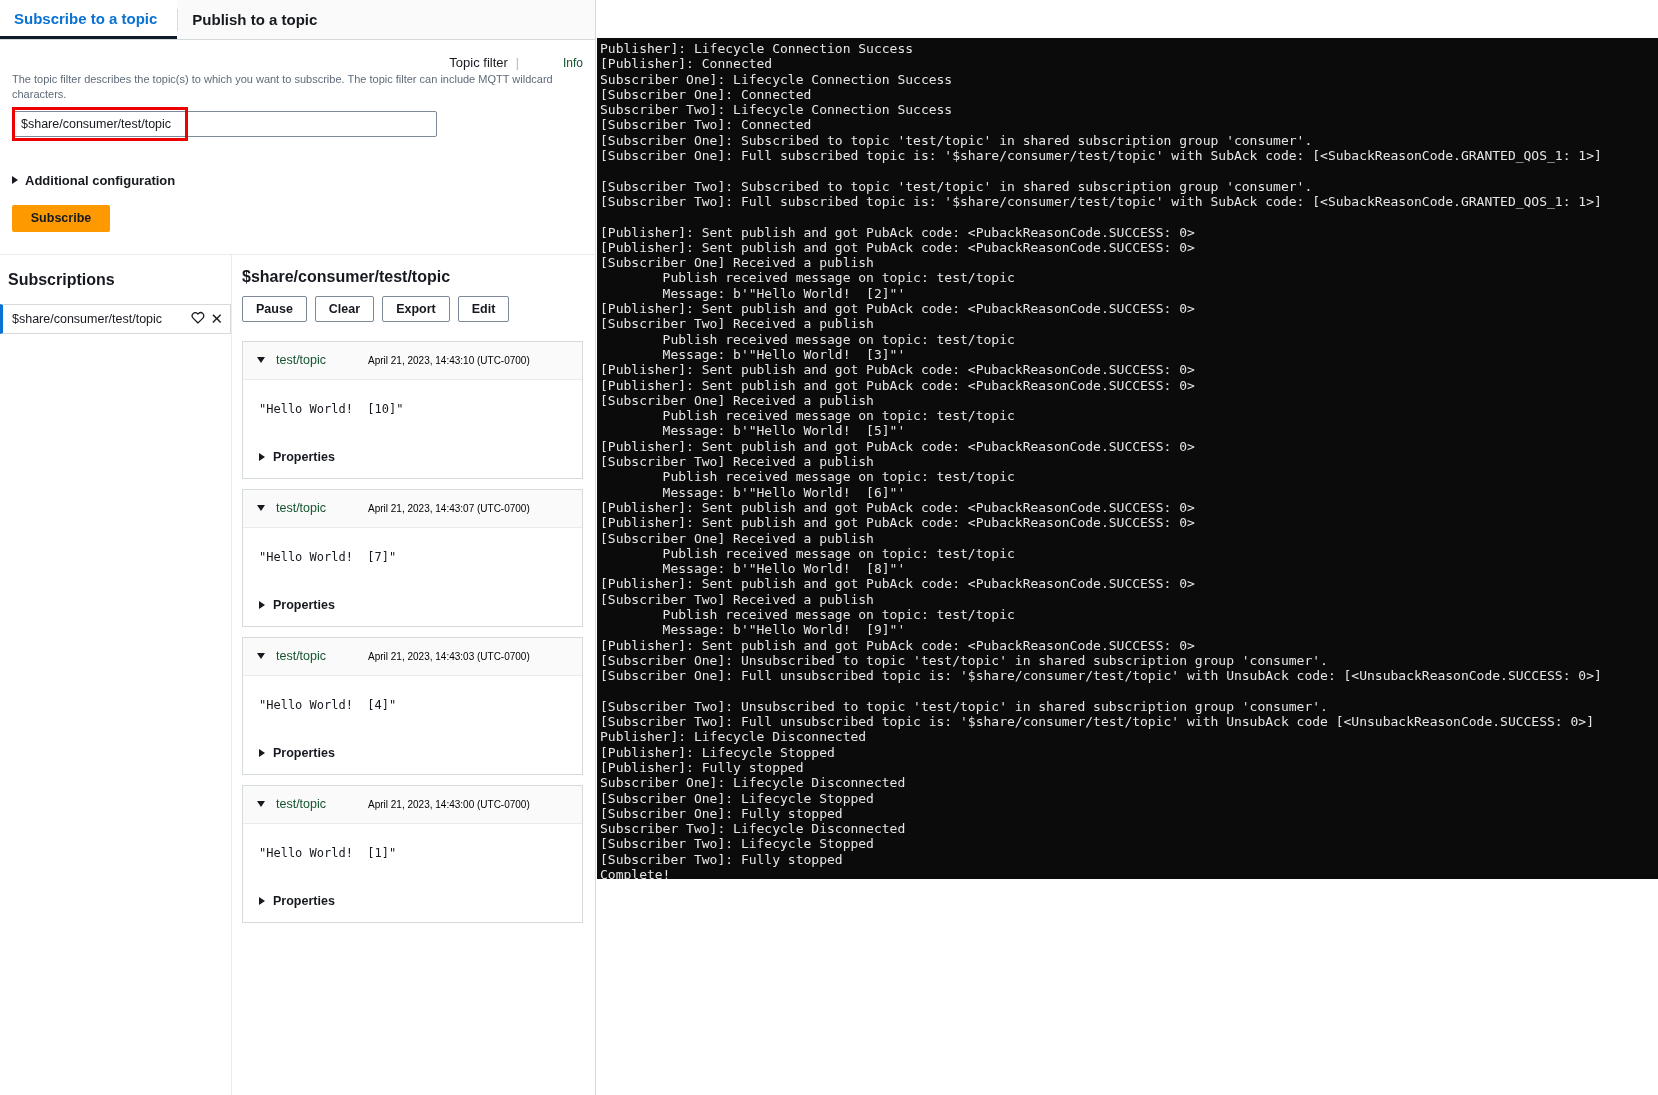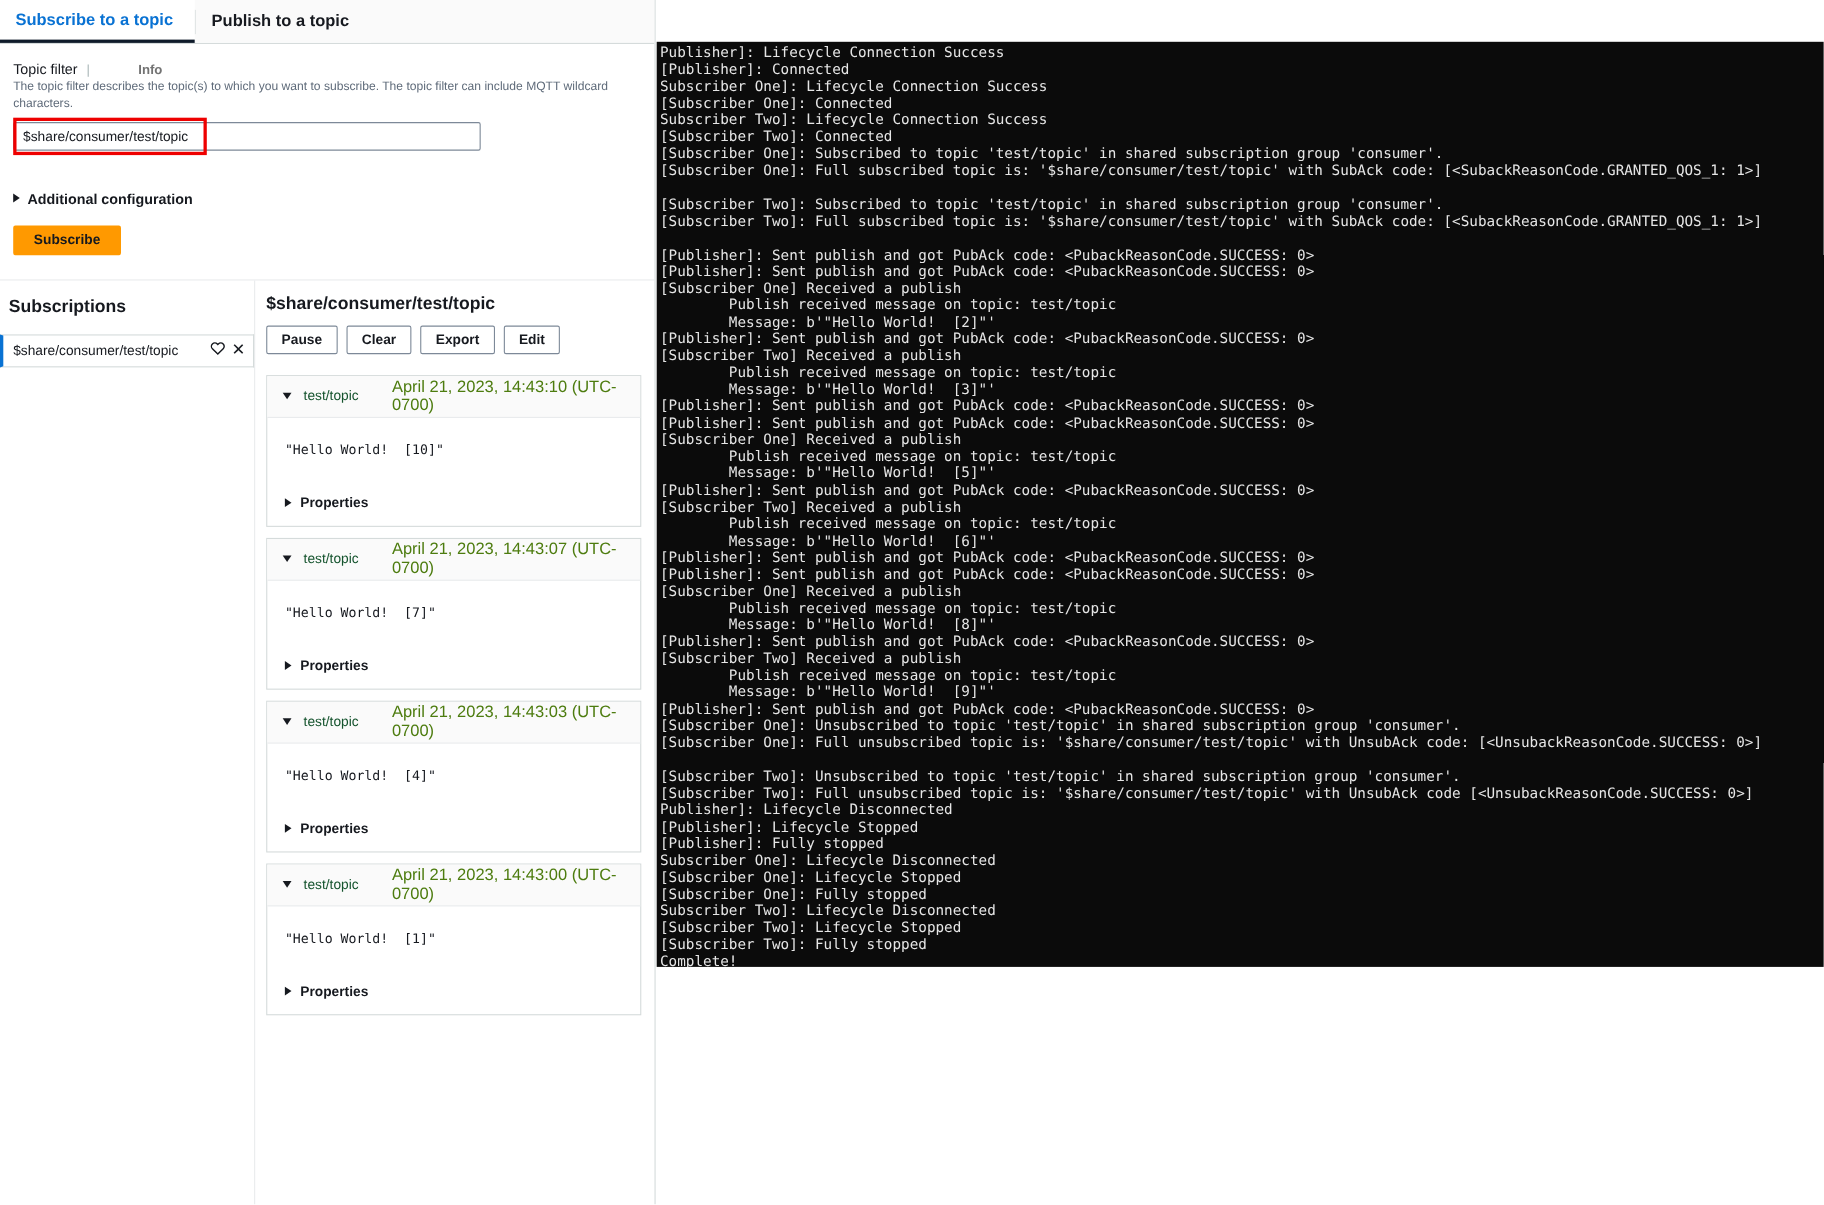--- a/index.html
+++ b/index.html
@@ -41,24 +41,24 @@
     color: #0972d3;
     background: #ffffff;
     border-bottom: 3px solid #0f1b2a;
   }
   .tab-divider {
     width: 1px; height: 22px; background: #d5dbdb;
     align-self: center;
   }
 
   .form-area { padding: 15px 12px 0 12px; }
-  .label-row { display: flex; align-items: baseline; gap: 8px; }
+  .label-row { display: flex; align-items: baseline; gap: 8px; justify-content: flex-end; }
   .field-label { font-size: 13px; color: #16191f; font-weight: normal; }
   .info-sep { color: #aab7b8; font-size: 12px; }
-  .info-link { font-size: 12px; color: #737373; font-weight: bold; cursor: pointer; padding-left: 36px; }
+  .info-link { font-size: 12px; color: #14532d; font-weight: normal; cursor: pointer; padding-left: 36px; }
   .field-desc { font-size: 11px; color: #5f6b7a; margin-top: 2px; line-height: 1.35; }
 
   .input-wrap { position: relative; margin-top: 9px; width: 425px; height: 26px; }
   .topic-input {
     width: 425px; height: 26px;
     border: 1px solid #7d8998;
     border-radius: 2px;
     padding: 0 8px;
     font-size: 12.5px;
     color: #16191f;
@@ -154,21 +154,21 @@
   }
   .card-head {
     display: flex; align-items: center;
     height: 38px;
     background: #fafafa;
     border-bottom: 1px solid #e9ebed;
     padding: 0 14px;
   }
   .card-head .tri-down { margin-right: 11px; }
   .card-topic { font-size: 12.5px; color: #14532d; width: 92px; }
-  .card-time { font-size: 15px; color: #4d7c0f; }
+  .card-time { font-size: 10px; color: #000000; }
   .card-body { padding: 22px 16px 14px 16px; }
   .card-payload {
     font-family: "DejaVu Sans Mono", monospace;
     font-size: 12px; color: #16191f;
     white-space: pre;
   }
   .props-row {
     display: flex; align-items: center; gap: 8px;
     margin-top: 34px;
     font-size: 12.5px; font-weight: bold; color: #16191f;

